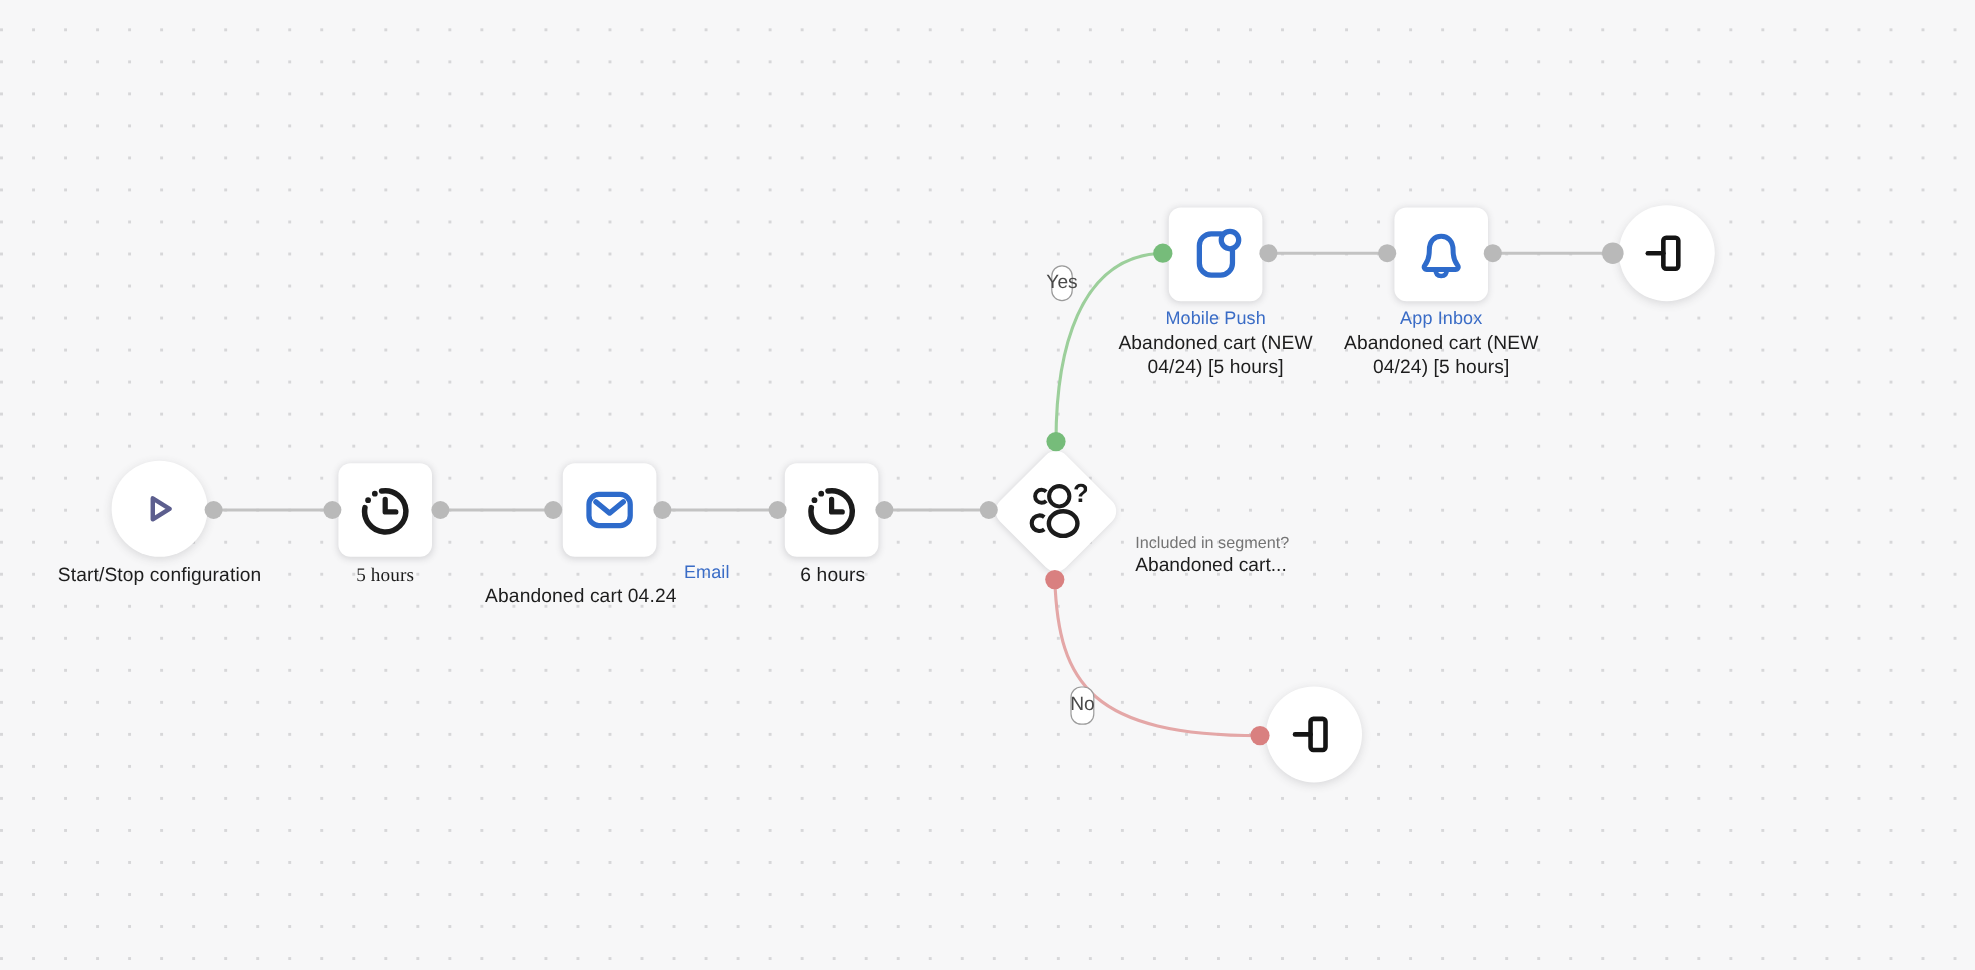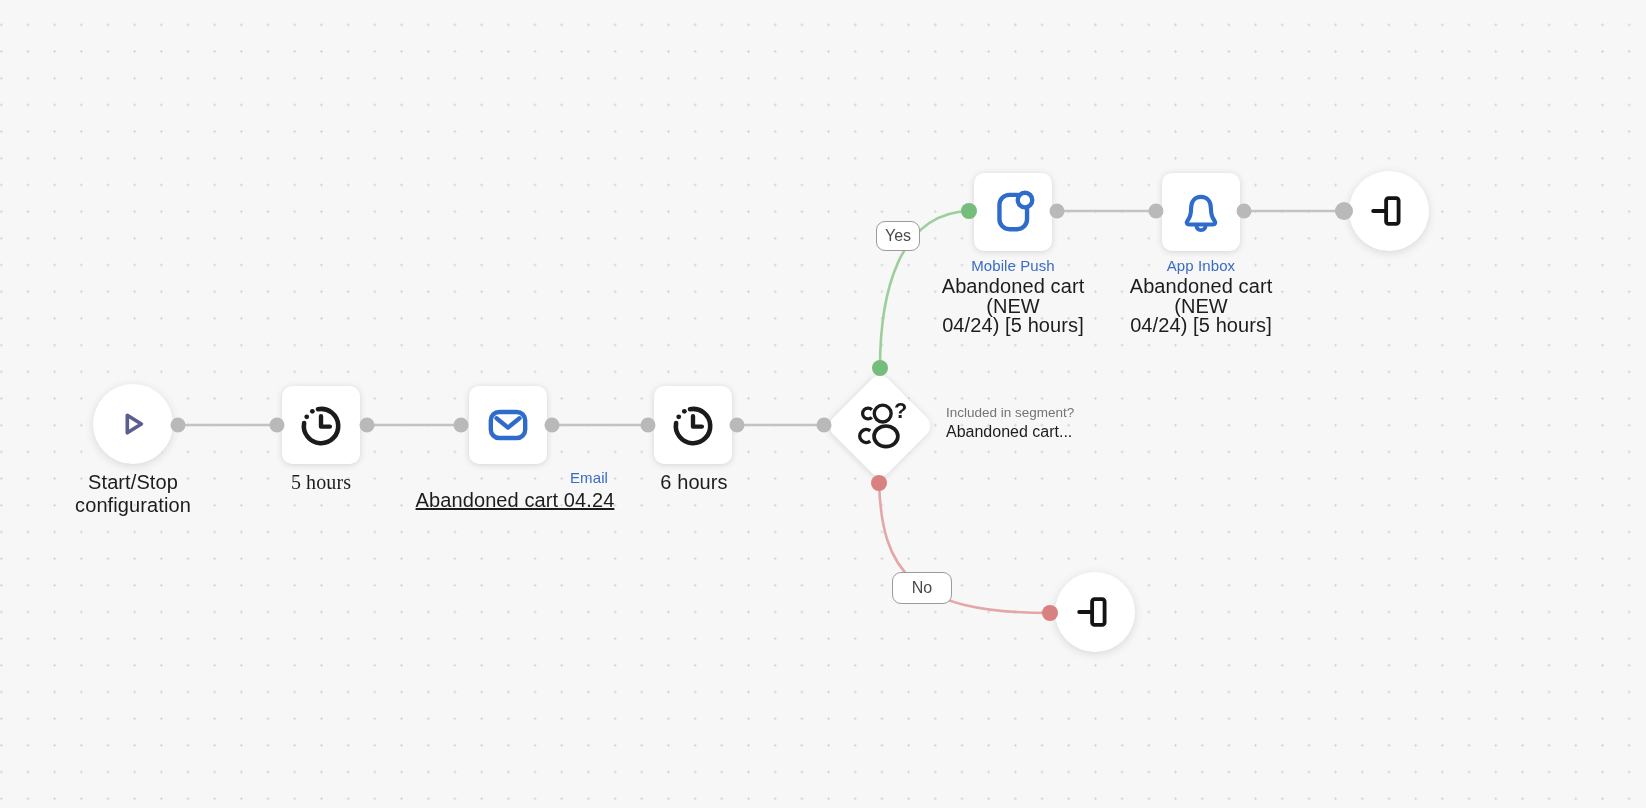--- a/index.html
+++ b/index.html
@@ -29,33 +29,33 @@
   .sq    { width:78px; height:78px; border-radius:10px; }
   .circ  { width:80px; height:80px; border-radius:50%; box-shadow:0 2px 8px rgba(60,60,70,.16); }
   .diamond {
     width:78px; height:78px; border-radius:12px;
     transform:rotate(45deg);
   }
   .diamond .inner { transform:rotate(-45deg); display:flex; align-items:center; justify-content:center; }
 
   .caption {
     position:absolute; z-index:1; width:200px; text-align:center;
-    font-size:20px; color:#1d1d1d; letter-spacing:.1px;
+    font-size:16px; color:#1d1d1d; letter-spacing:.1px;
   }
   .channel { font-size:15px; color:#3a6cc6; }
   .pre { white-space:pre-line; line-height:19.5px; width:190px; }
 
   .edge-label {
     position:absolute; z-index:4; background:#fff;
     border:1.5px solid #9b9b9b; border-radius:9px;
     display:flex; align-items:center; justify-content:center;
     font-size:16px; color:#4a4a4a;
   }
   .cond-text { position:absolute; z-index:2; left:946px; top:405px; }
-  .cond-text .q { font-size:13.5px; color:#747474; }
+  .cond-text .q { font-size:13.5px; color:#747474;margin-top:40px; }
   .cond-text .c { font-size:16px; color:#1d1d1d; margin-top:3px; }
   svg { display:block; }
 </style>
 </head>
 <body>
 
 <div class="canvas">
 
   <svg class="edge-layer" width="1646" height="808">
     <path class="lg" d="M178 425 H277"></path>
@@ -108,21 +108,21 @@
 
   <div class="node sq" style="left:469px; top:386px;">
     <span>
       <svg width="50" height="50" viewBox="0 0 48 48">
         <rect x="7.5" y="11.5" width="33" height="25" rx="8" fill="none" stroke="#2e6bcb" stroke-width="4.2"></rect>
         <path d="M13 17.5 L24 26.5 L35 17.5" fill="none" stroke="#2e6bcb" stroke-width="4.2" stroke-linecap="round" stroke-linejoin="round"></path>
       </svg>
     </span>
   </div>
   <div class="caption channel" style="left:408px; top:469px;text-align:right;">Email</div>
-  <div class="caption" style="left:415px; top:489px;text-decoration:underline;">Abandoned cart 04.24</div>
+  <div class="caption" style="left:384px; top:489px;">Abandoned cart 04.24</div>
 
   <div class="node sq" style="left:654px; top:386px;">
     <span>
       <svg width="50" height="50" viewBox="0 0 48 48">
         <path d="M21.1 8.8 A16.5 16.5 0 1 1 7.8 22.1" fill="none" stroke="#1b1b1b" stroke-width="4.4" stroke-linecap="round"></path>
         <circle cx="15.7" cy="10.9" r="2.3" fill="#1b1b1b"></circle>
         <circle cx="10.3" cy="16.1" r="2.3" fill="#1b1b1b"></circle>
         <path d="M24 15.5 L24 25.5 L32.5 25.5" fill="none" stroke="#1b1b1b" stroke-width="4.2" stroke-linecap="round" stroke-linejoin="round"></path>
       </svg>
     </span>
@@ -140,22 +140,22 @@
           <ellipse cx="29.5" cy="33.5" rx="11" ry="9.5" fill="none" stroke="#1b1b1b" stroke-width="3.4"></ellipse>
         </svg>
       </span>
     </div>
   </div>
   <div class="cond-text">
     <div class="q">Included in segment?</div>
     <div class="c">Abandoned cart...</div>
   </div>
 
-  <div class="edge-label" style="left:876px; top:221px; width:44px; height:30px;">Yes</div>
-  <div class="edge-label" style="left:892px; top:572px; width:60px; height:32px;">No</div>
+  <div class="edge-label" style="left:876px; top:221px; width:18px; height:30px;">Yes</div>
+  <div class="edge-label" style="left:892px; top:572px; width:20px; height:32px;">No</div>
 
   <div class="node sq" style="left:974px; top:173px;">
     <span>
       <svg width="50" height="50" viewBox="0 0 48 48">
         <rect x="11" y="7.5" width="26.5" height="33" rx="9.5" fill="none" stroke="#2e6bcb" stroke-width="4.2"></rect>
         <circle cx="35.5" cy="12.5" r="7" fill="#ffffff" stroke="#2e6bcb" stroke-width="4.2"></circle>
       </svg>
     </span>
   </div>
   <div class="caption channel" style="left:913px; top:257px;">Mobile Push</div>

